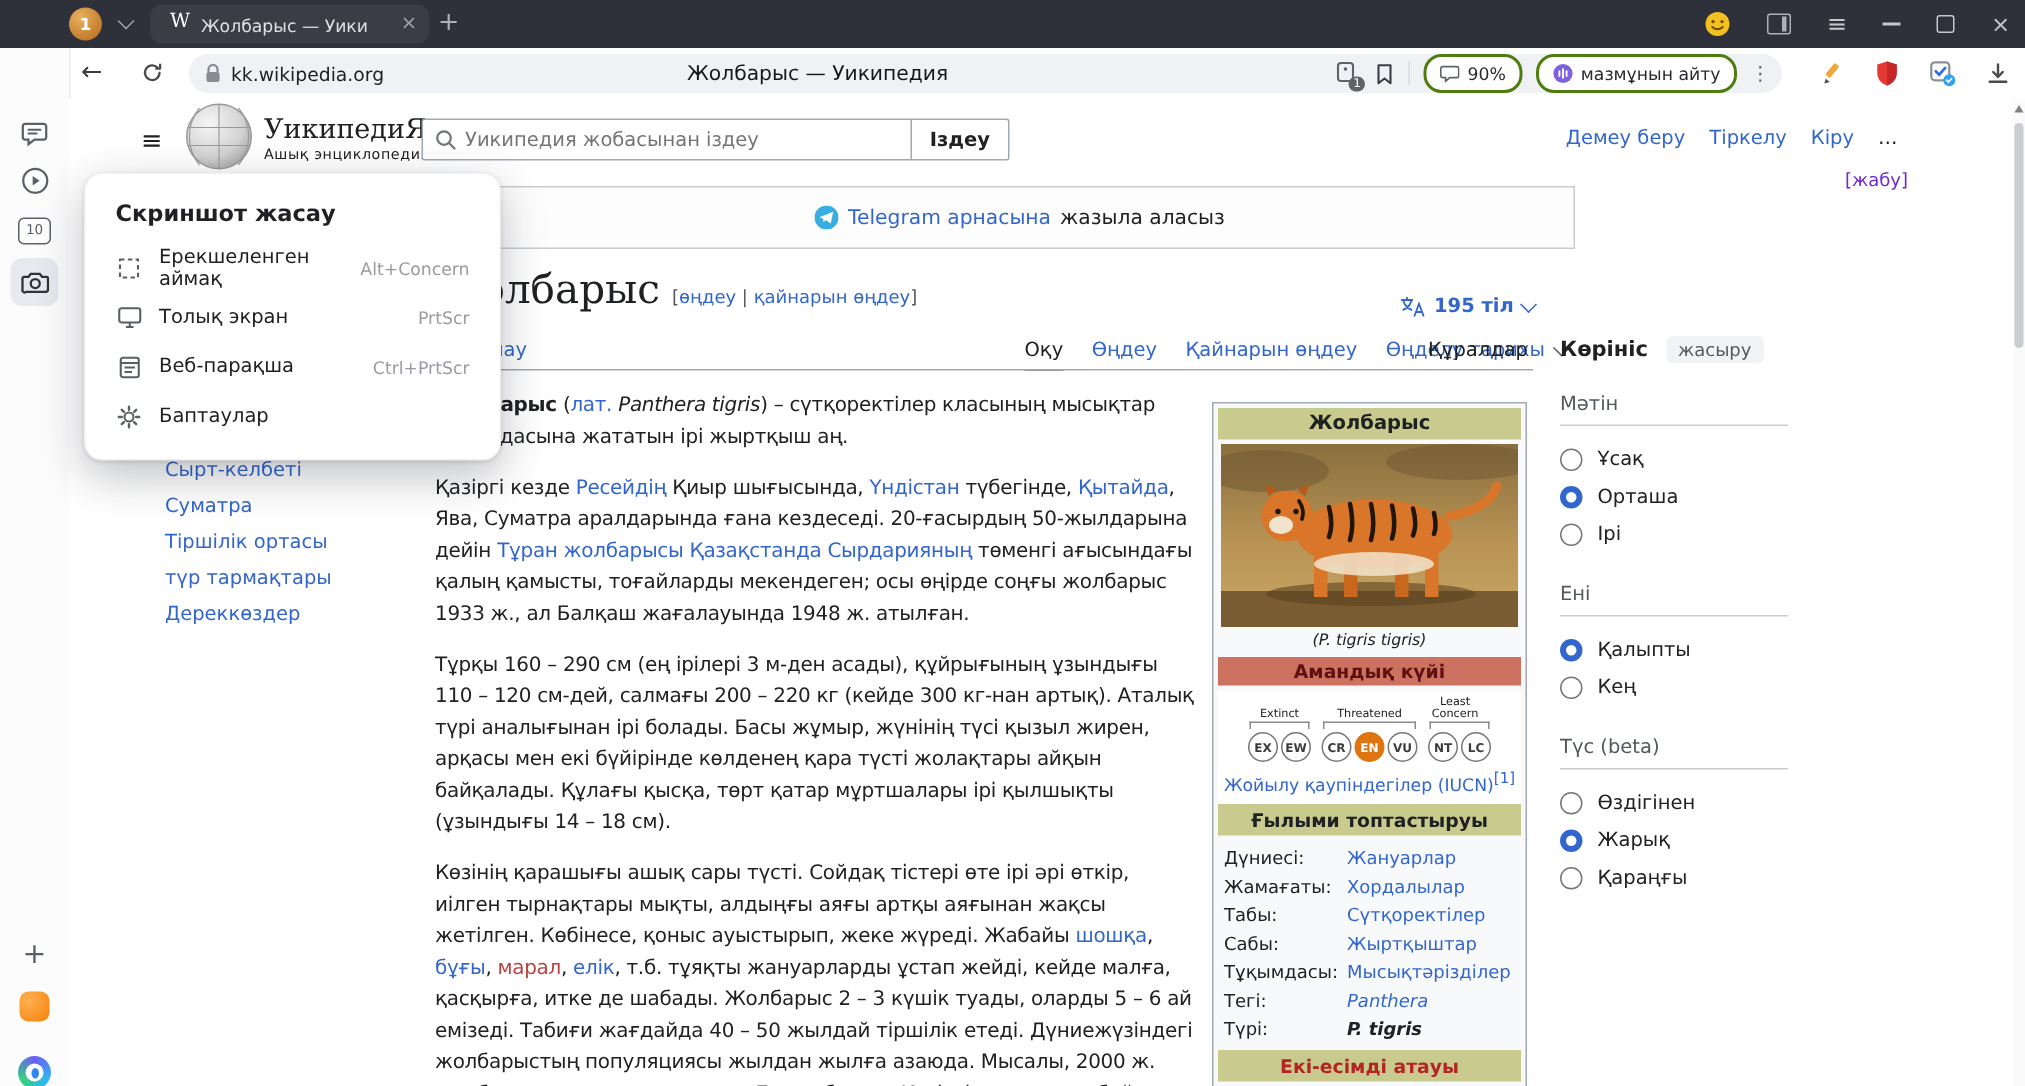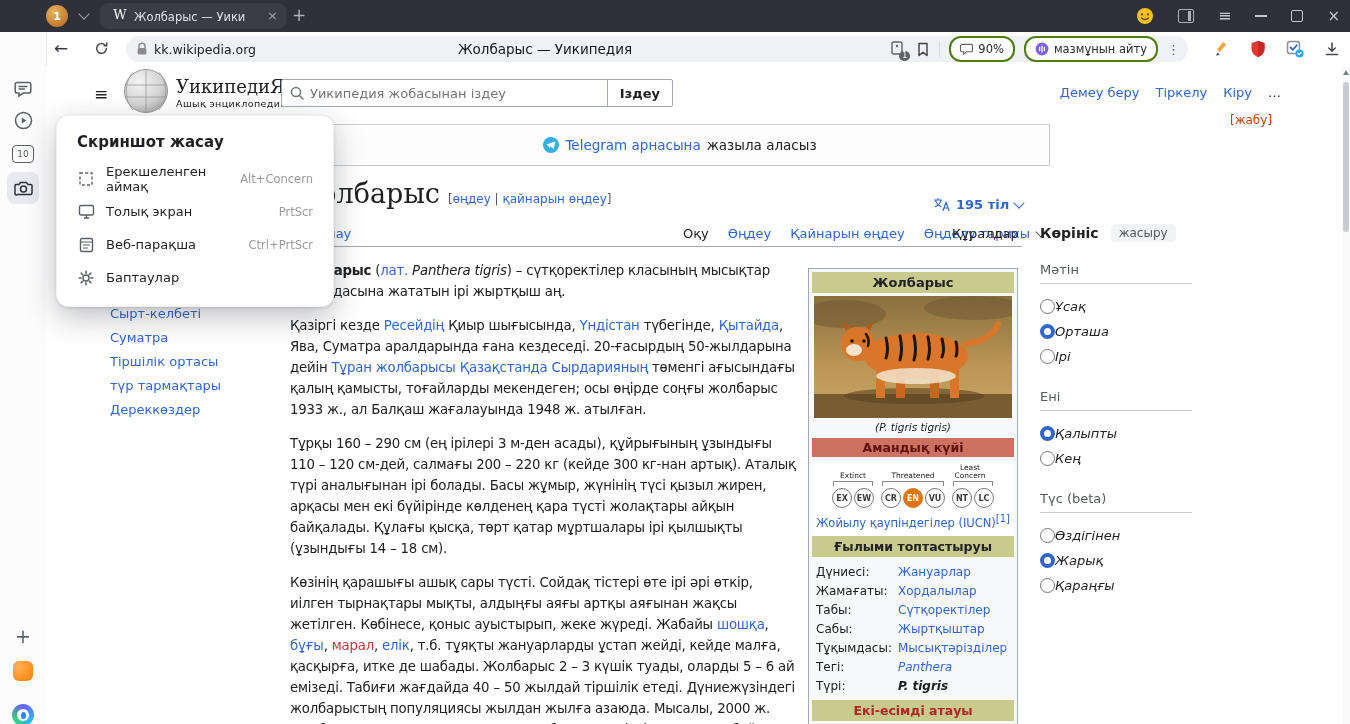--- a/index.html
+++ b/index.html
@@ -79,24 +79,24 @@
   .wk-burger{position:absolute;left:48px;top:18px;font-size:17px;color:#202122;}
   .wk-logo{position:absolute;left:77px;top:2px;}
   .wk-wordmark{position:absolute;left:130px;top:10px;font-family:"DejaVu Serif",serif;font-size:18px;color:#202122;}
   .wk-tagline{position:absolute;left:130px;top:32px;font-size:9.5px;color:#202122;letter-spacing:.4px;}
   .wk-search{position:absolute;left:235px;top:13px;width:392px;height:28px;border:1px solid #a2a9b1;border-radius:2px;
      display:flex;align-items:center;box-sizing:border-box;background:#fff;}
   .wk-search input{border:0;outline:0;flex:1;font-size:13px;padding:0 6px;color:#202122;background:transparent;
      font-family:"DejaVu Sans",sans-serif;}
   .wk-search-btn{border-left:1px solid #a2a9b1;height:100%;display:flex;align-items:center;padding:0 12px;
      font-size:13px;font-weight:bold;color:#202122;}
-  .wk-userlinks{position:absolute;right:60px;top:19px;display:flex;gap:16px;font-size:13px;align-items:center;margin-left:48px;}
+  .wk-userlinks{position:absolute;right:76px;top:19px;display:flex;gap:16px;font-size:13px;align-items:center;margin-left:48px;}
   .wk-userlinks .lnk{color:#3366cc;}
   .wk-more{color:#202122;letter-spacing:1px;}
-  .wk-banner-close{position:absolute;right:70px;top:47px;font-size:12px;color:#c2410c;}
+  .wk-banner-close{position:absolute;right:70px;top:47px;font-size:12px;color:#6d28d9;}
   .wk-banner{position:absolute;left:264px;top:58px;width:738px;height:40px;border:1px solid #c8ccd1;background:#fdfdfd;
      display:flex;align-items:center;justify-content:center;gap:6px;font-size:13.5px;}
   .wk-banner .lnk{color:#3366cc;}
   .wk-heading{position:absolute;left:244px;top:112px;font-family:"DejaVu Serif",serif;font-size:27px;color:#202122;}
   .wk-editlinks{font-family:"DejaVu Sans",sans-serif;font-size:12px;color:#54595d;margin-left:8px;}
   .wk-editlinks .lnk{color:#3366cc;}
   .wk-langs{position:absolute;left:887px;top:131px;display:flex;align-items:center;gap:6px;color:#3366cc;}
   .wk-langs .cnt{font-size:13px;font-weight:bold;}
   .wk-tab-left{position:absolute;left:239px;top:160px;font-size:13px;color:#3366cc;}
   .wk-viewtabs{position:absolute;left:637px;top:160px;display:flex;gap:19px;font-size:13px;}
@@ -136,21 +136,21 @@
   .ib-binom{background:var(--olive);color:#b32424;text-align:center;font-weight:bold;font-size:12.5px;
      padding:3px 0;margin-top:3px;}
 
   
   .appear{position:absolute;left:994px;top:158px;width:152px;}
   .ap-head{display:flex;align-items:center;gap:12px;}
   .ap-title{font-size:14px;font-weight:bold;color:#202122;}
   .ap-hide{font-size:12px;color:#54595d;background:#f1f3f5;border-radius:4px;padding:2px 8px;}
   .ap-group-label{font-size:13px;color:#54595d;border-bottom:1px solid #c8ccd1;padding-bottom:6px;
      margin:20px 0 10px 0;}
-  .ap-opt{display:flex;align-items:center;height:25px;font-size:13px;color:#202122;font-style:italic;}
+  .ap-opt{display:flex;align-items:center;gap:10px;height:25px;font-size:13px;color:#202122;}
   .radio{width:13px;height:13px;border-radius:50%;border:1.5px solid #72777d;background:#fff;flex:0 0 auto;}
   .radio.checked{border:4.5px solid #3366cc;width:7px;height:7px;}
 
   
   .sb{position:absolute;left:1342px;top:66px;width:8px;height:658px;background:#fafafa;}
   .sb-up{position:absolute;left:1px;top:4px;width:0;height:0;border-left:3px solid transparent;
      border-right:3px solid transparent;border-bottom:5px solid #7e838a;}
   .sb-thumb{position:absolute;left:1px;top:16px;width:6px;height:150px;background:#c9ccd1;border-radius:3px;}
 </style>
 </head>

